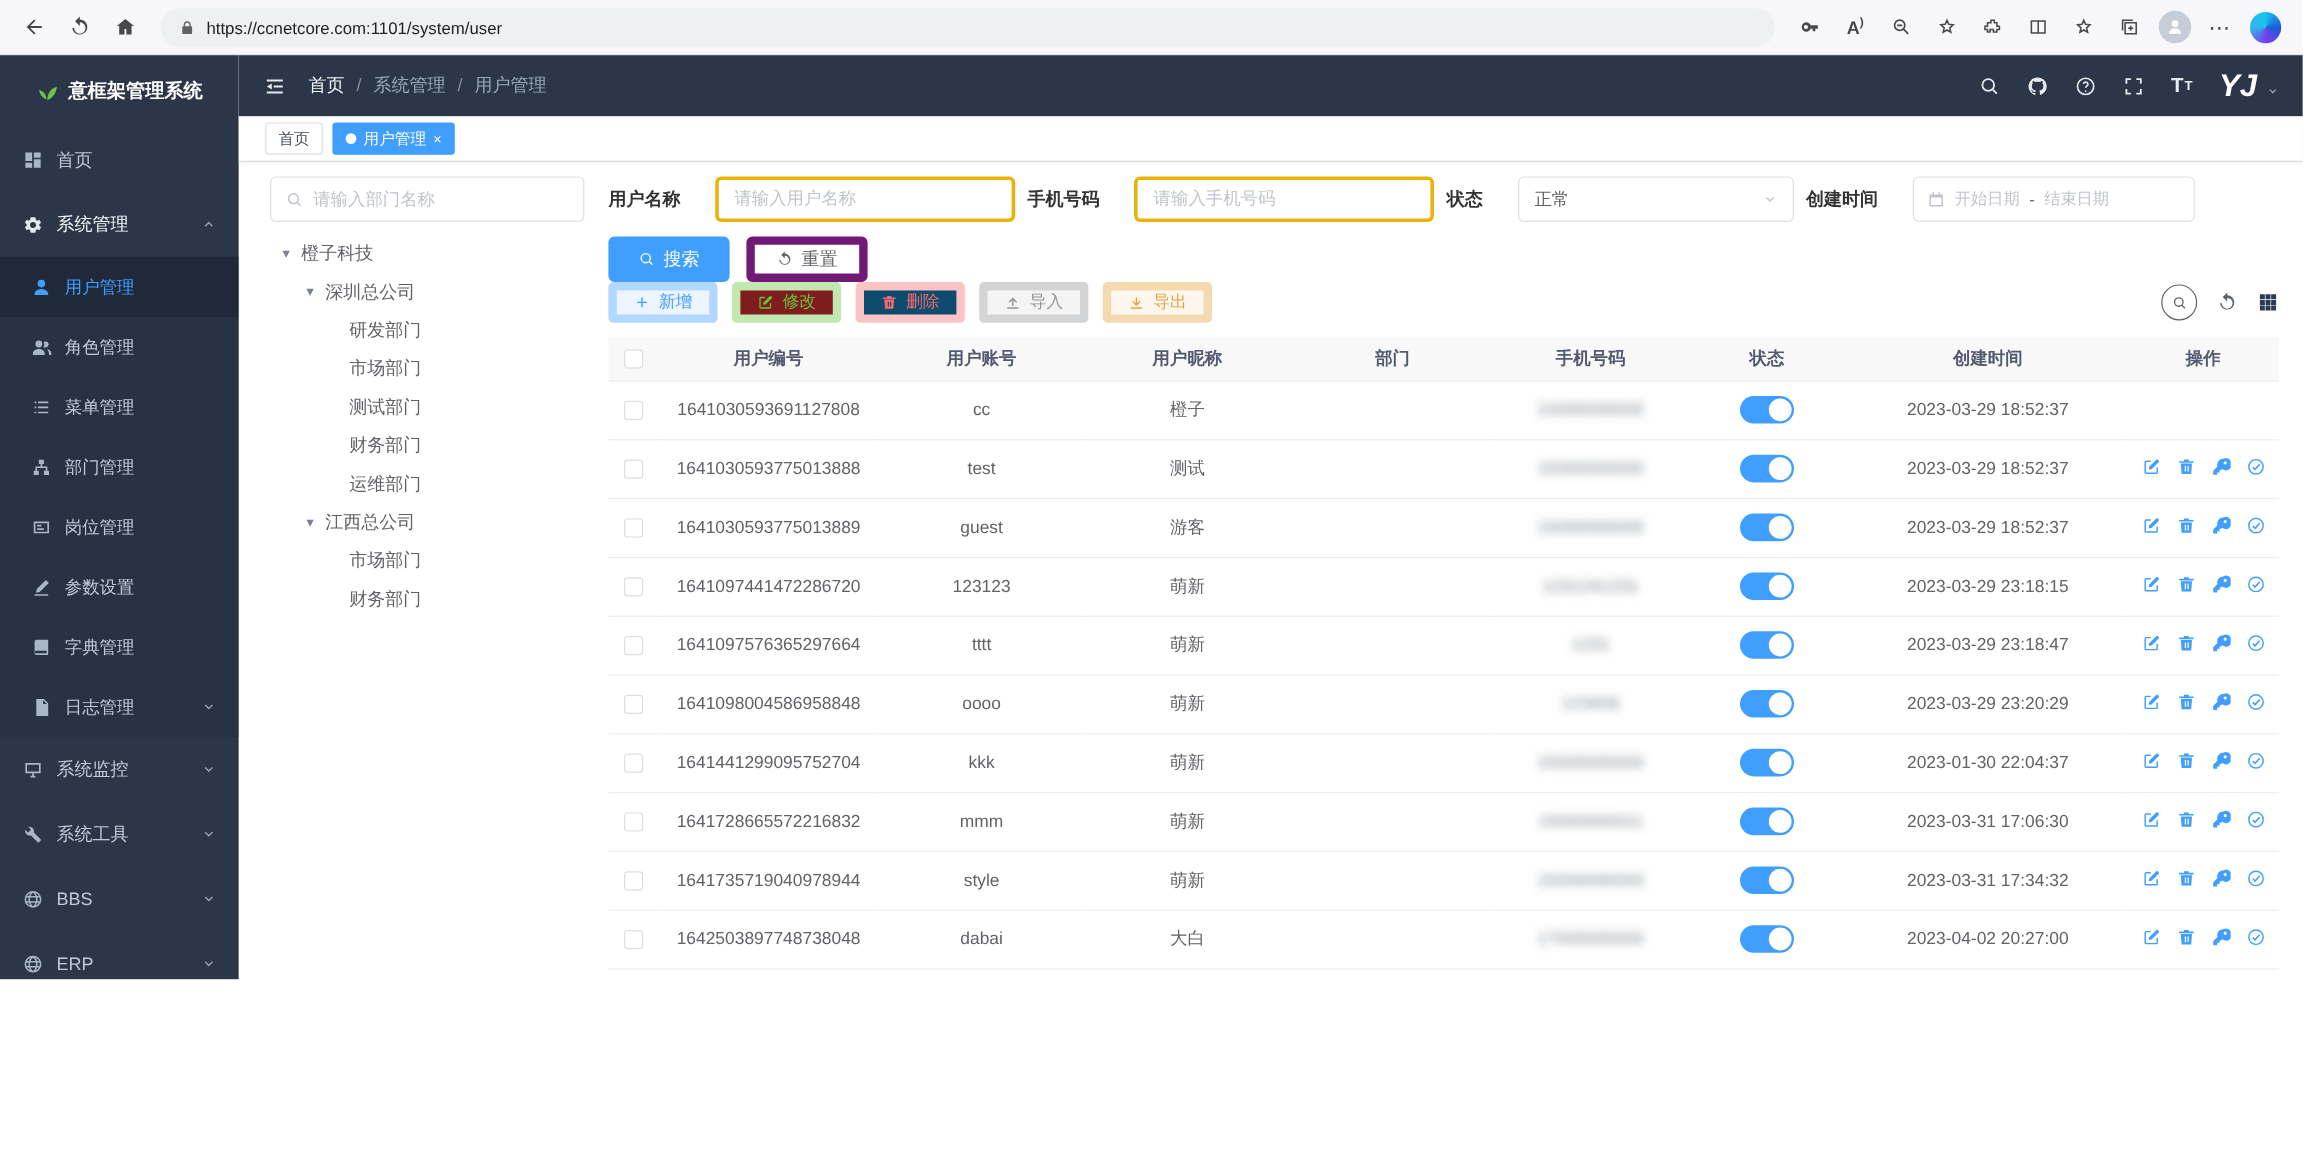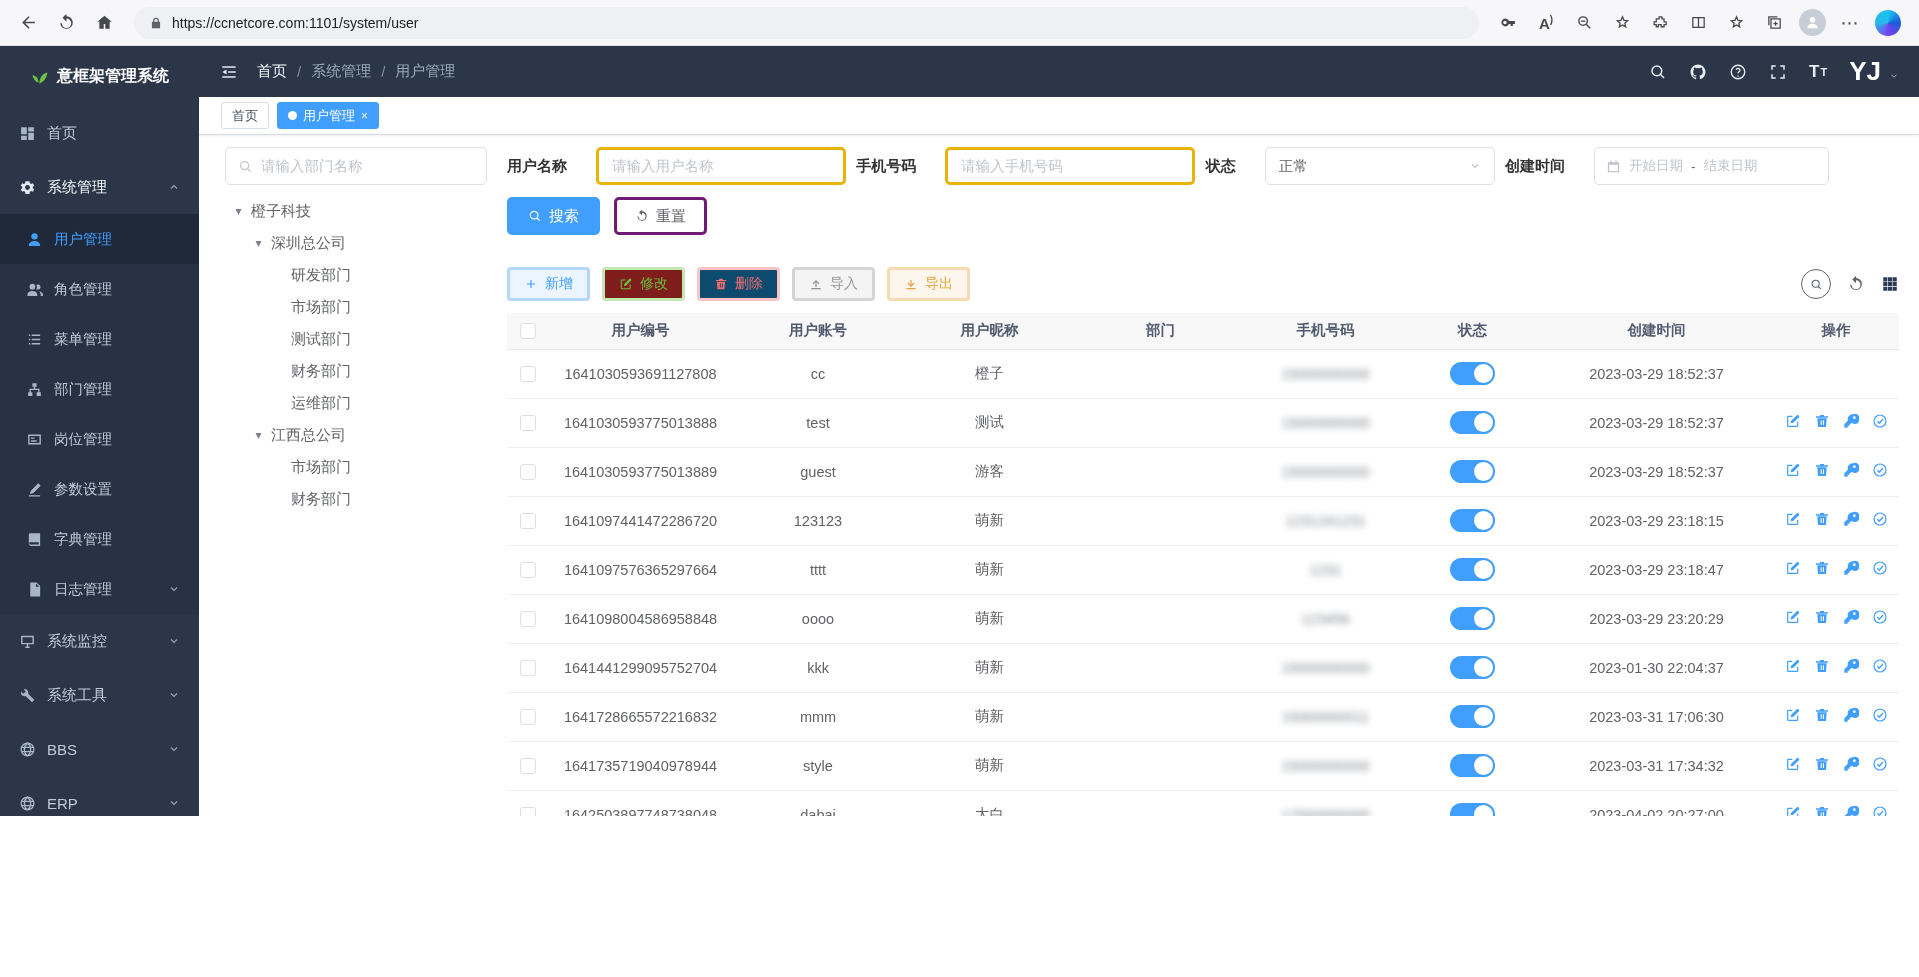--- a/index.html
+++ b/index.html
@@ -50,21 +50,21 @@
   
   .topbar{height:51px;background:#2b3648;display:flex;align-items:center;padding:0 20px;gap:18px}
   .hamburger{color:#e6e9ee;font-size:20px;cursor:pointer;display:inline-flex}
   .breadcrumb{display:flex;gap:10px;font-size:15px;align-items:center}
   .bc-home{color:#f2f5f9;cursor:pointer}
   .bc-sep{color:#7f8fa6}
   .bc-item{color:#97a8be}
   .topbar-right{margin-left:auto;display:flex;align-items:center;gap:22px;color:#e8ecf2;font-size:18px}
   .tb-icon{cursor:pointer;display:inline-flex;align-items:center}
   .fontsize{font-weight:700;font-size:17px}.fontsize small{font-size:11px;margin-left:1px}
-  .yj-logo{font-weight:bold;font-size:26px;color:#fff;letter-spacing:0;cursor:pointer}
+  .yj-logo{font-weight:bold;font-size:26px;color:#fff;font-style:italic;letter-spacing:0;cursor:pointer}
   .logo-caret{font-size:10px;color:#9fb0c5;align-self:flex-end;margin:0 0 6px -14px;display:inline-flex}
 
   
   .tags-bar{height:38px;background:#fff;border-bottom:1px solid #d8dce5;
             box-shadow:0 1px 3px rgba(0,0,0,.08);display:flex;align-items:center;padding:0 22px;gap:8px}
   .tag{height:27px;display:inline-flex;align-items:center;gap:6px;padding:0 10px;
        border:1px solid #d8dce5;background:#fff;color:#495060;font-size:13px;border-radius:3px;cursor:pointer}
   .tag.active{background:#409eff;border-color:#409eff;color:#fff}
   .tag .dot{width:9px;height:9px;border-radius:50%;background:#fff;display:inline-block}
   .tag .close{font-size:12px;display:inline-flex}
@@ -90,25 +90,25 @@
   .w250{width:250px}
   .f-select{width:230px;height:38px;border:1px solid #dcdfe6;border-radius:5px;display:flex;
             align-items:center;padding:0 13px;color:#606266;font-size:14.5px;cursor:pointer;background:#fff}
   .car{margin-left:auto;color:#c0c4cc;font-size:12px;display:inline-flex}
   .f-date{width:235px;height:38px;border:1px solid #dcdfe6;border-radius:5px;display:flex;
           align-items:center;gap:8px;padding:0 11px;color:#c0c4cc;font-size:13.5px;cursor:pointer;background:#fff}
   .f-date .ic{font-size:15px}
   .dsep{color:#606266}
 
   .search-row{margin-top:12px;display:flex;gap:14px}
-  .btn{height:38px;border-radius:5px;border:3px solid #701a75;background:#fff;color:#606266;
+  .btn{height:38px;border-radius:5px;border:7px solid #701a75;background:#fff;color:#606266;
        font-size:15px;padding:0 18px;display:inline-flex;align-items:center;gap:7px;cursor:pointer;white-space:nowrap}
   .btn .ic{font-size:14px}
   .btn-primary{background:#409eff;border-color:#409eff;color:#fff}
-  .toolbar-row{margin-top:32px;display:flex;align-items:center;gap:12px}
+  .toolbar-row{margin-top:0;display:flex;align-items:center;gap:12px}
   .btn-sm{height:34px;font-size:14px;padding:0 14px;border-radius:4px}
   .btn-plain-primary{background:#ecf5ff;border-color:#b3d8ff;color:#409eff}
   .btn-plain-success{background:#7f1d1d;border-color:#c2e7b0;color:#67c23a}
   .btn-plain-danger{background:#0c4a6e;border-color:#fbc4c4;color:#f56c6c}
   .btn-plain-info{background:#f4f4f5;border-color:#d3d4d6;color:#909399}
   .btn-plain-warning{background:#fdf6ec;border-color:#f5dab1;color:#e6a23c}
   .tool-icons{margin-left:auto;display:flex;gap:16px;align-items:center;color:#5f646b}
   .circle-btn{width:30px;height:30px;border:1.5px solid #5f646b;border-radius:50%;
               display:inline-flex;align-items:center;justify-content:center;font-size:13px;cursor:pointer}
   .tool-icon{font-size:18px;cursor:pointer;display:inline-flex}

